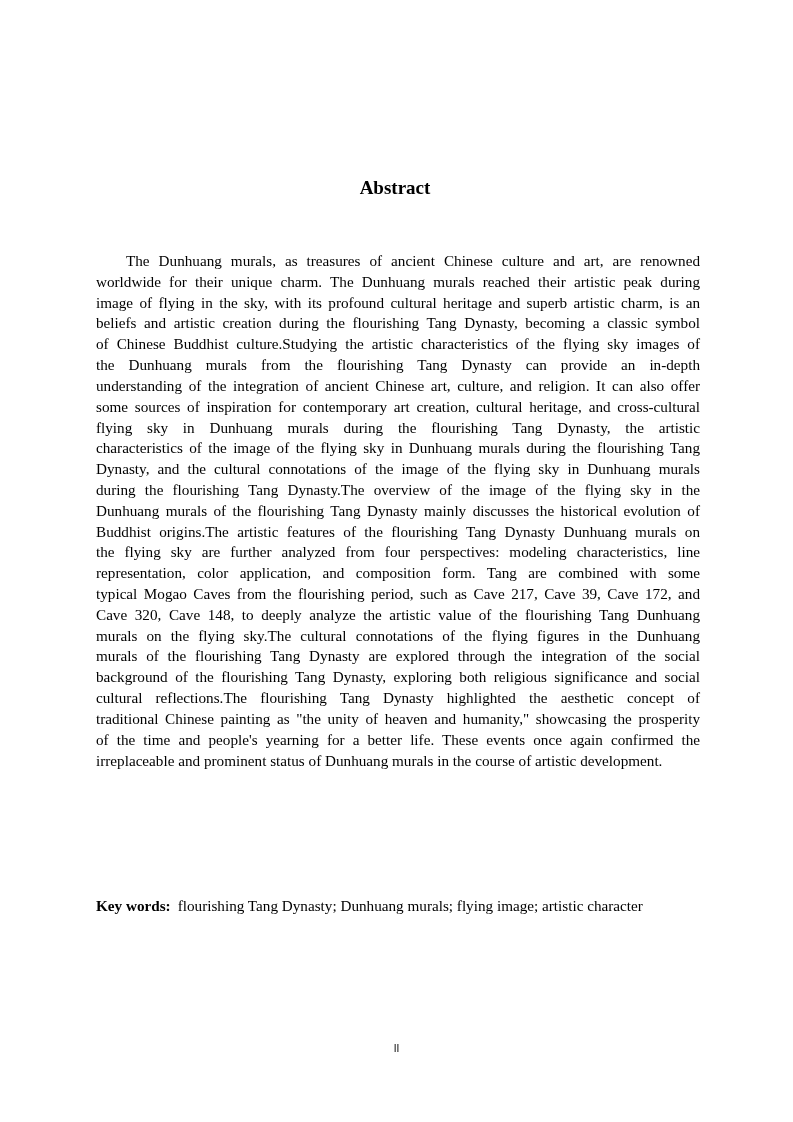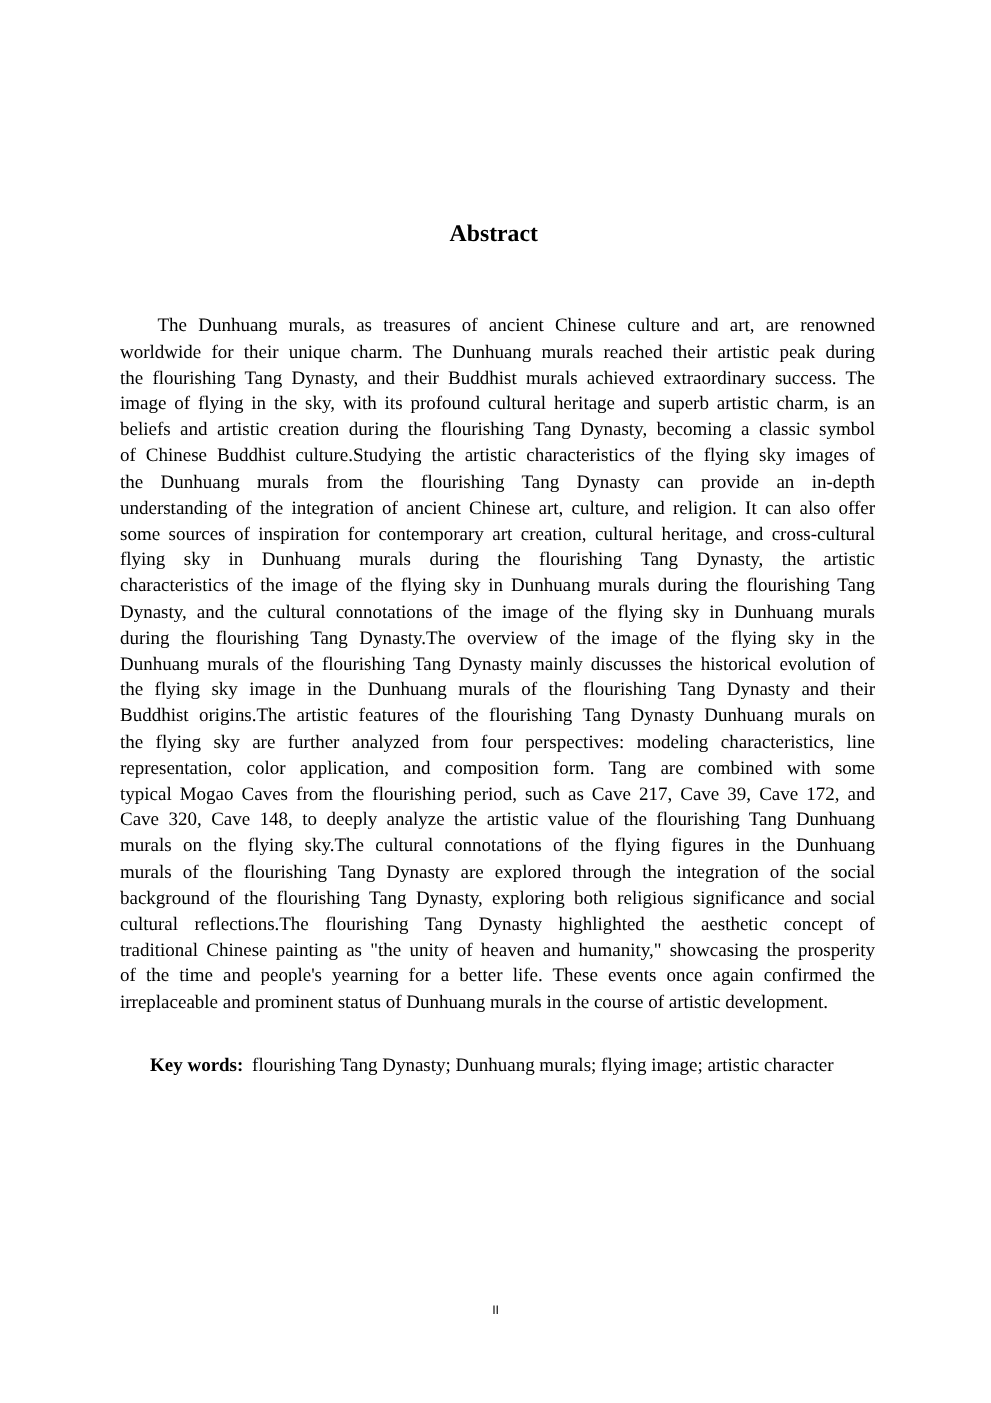--- a/index.html
+++ b/index.html
@@ -6,47 +6,45 @@
   body { width: 793px; height: 1122px; position: relative; overflow: hidden;
          font-family: "Liberation Serif", "DejaVu Serif", serif; color: #000; }
   .title { position: absolute; top: 176px; left: 0; width: 790px; text-align: center;
            font-weight: bold; font-size: 19px; line-height: 24px; }
   .abstract { position: absolute; top: 251px; left: 96px; width: 604px; }
   .line { display: block; font-size: 15.2px; line-height: 20.82px; height: 20.82px;
           text-align: justify; text-align-last: justify; white-space: nowrap; overflow: visible; }
   .line.wrap { white-space: normal; font-family: Liberation Serif, serif; }
   .line.first { text-indent: 30px; }
   .line.last { text-align-last: left; }
-  .keywords { position: absolute; top: 843px; left: 96px; font-size: 15.2px; line-height: 20px; white-space: nowrap; margin-left: 24px; }
+  .keywords { position: absolute; top: 896px; left: 96px; font-size: 15.2px; line-height: 20px; white-space: nowrap; }
   .kw-label { font-weight: bold; }
   .kw-sep { font-weight: bold; margin-right: 7px; }
   .page-number { position: absolute; top: 1043px; left: 0; width: 793px; text-align: center;
                  font-family: "Liberation Sans", "DejaVu Sans", sans-serif; font-size: 10px; line-height: 12px; }
 </style>
 </head>
 <body>
 
 <div class="title">Abstract</div>
 
 <div class="abstract" id="abstract-body">
     <span class="line wrap first">The Dunhuang murals, as treasures of ancient Chinese culture and art, are renowned</span>
     <span class="line wrap">worldwide for their unique charm. The Dunhuang murals reached their artistic peak during</span>
-    <span class="line wrap">the flourishing Tang Dynasty, and their Buddhist murals achieved extraordinary success. The</span>
     <span class="line wrap">image of flying in the sky, with its profound cultural heritage and superb artistic charm, is an</span>
     <span class="line wrap">beliefs and artistic creation during the flourishing Tang Dynasty, becoming a classic symbol</span>
     <span class="line wrap">of Chinese Buddhist culture.Studying the artistic characteristics of the flying sky images of</span>
     <span class="line wrap">the Dunhuang murals from the flourishing Tang Dynasty can provide an in-depth</span>
     <span class="line wrap">understanding of the integration of ancient Chinese art, culture, and religion. It can also offer</span>
     <span class="line wrap">some sources of inspiration for contemporary art creation, cultural heritage, and cross-cultural</span>
     <span class="line wrap">flying sky in Dunhuang murals during the flourishing Tang Dynasty, the artistic</span>
     <span class="line wrap">characteristics of the image of the flying sky in Dunhuang murals during the flourishing Tang</span>
     <span class="line wrap">Dynasty, and the cultural connotations of the image of the flying sky in Dunhuang murals</span>
     <span class="line wrap">during the flourishing Tang Dynasty.The overview of the image of the flying sky in the</span>
     <span class="line wrap">Dunhuang murals of the flourishing Tang Dynasty mainly discusses the historical evolution of</span>
-    <span class="line wrap">the flying sky image in the Dunhuang murals of the flourishing Tang Dynasty and their</span>
     <span class="line wrap">Buddhist origins.The artistic features of the flourishing Tang Dynasty Dunhuang murals on</span>
     <span class="line wrap">the flying sky are further analyzed from four perspectives: modeling characteristics, line</span>
     <span class="line wrap">representation, color application, and composition form. Tang are combined with some</span>
     <span class="line wrap">typical Mogao Caves from the flourishing period, such as Cave 217, Cave 39, Cave 172, and</span>
     <span class="line wrap">Cave 320, Cave 148, to deeply analyze the artistic value of the flourishing Tang Dunhuang</span>
     <span class="line wrap">murals on the flying sky.The cultural connotations of the flying figures in the Dunhuang</span>
     <span class="line wrap">murals of the flourishing Tang Dynasty are explored through the integration of the social</span>
     <span class="line wrap">background of the flourishing Tang Dynasty, exploring both religious significance and social</span>
     <span class="line wrap">cultural reflections.The flourishing Tang Dynasty highlighted the aesthetic concept of</span>
     <span class="line wrap">traditional Chinese painting as "the unity of heaven and humanity," showcasing the prosperity</span>

